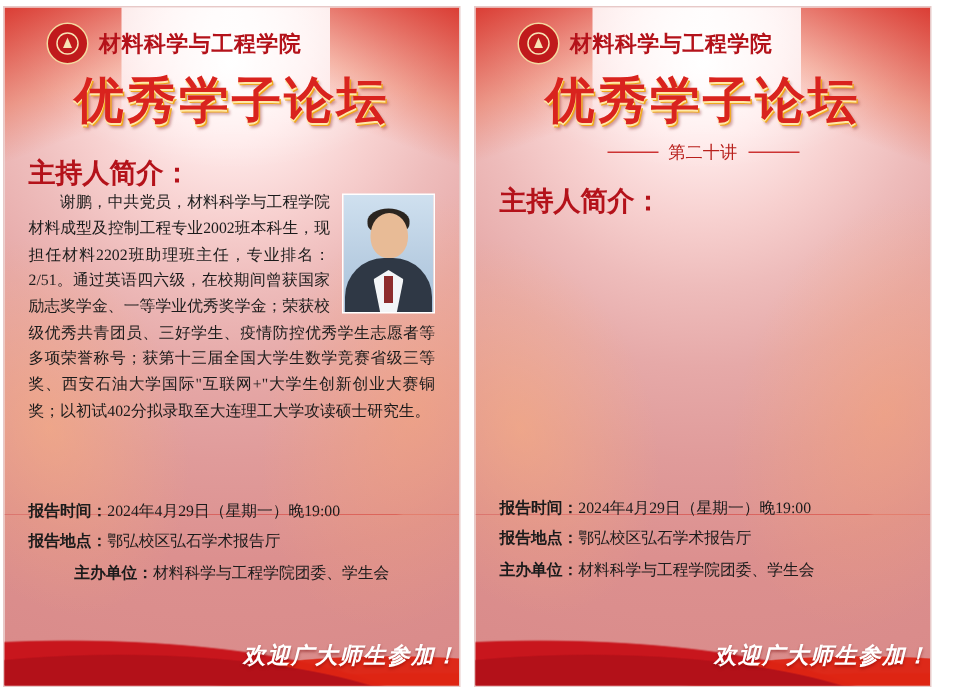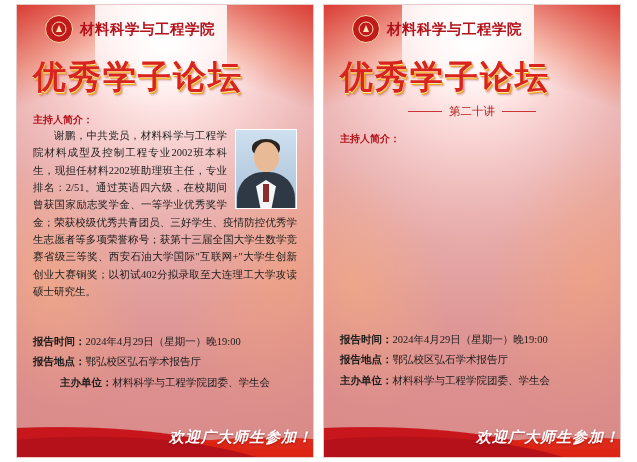--- a/index.html
+++ b/index.html
@@ -12,21 +12,21 @@
     height: 462px;
     font-family: "Liberation Sans", sans-serif;
     overflow: hidden;
   }
   .stage {
     position: relative;
     width: 637px;
     height: 370px;
     display: flex;
     gap: 9px;
-    padding: 4px 16px;
+    padding: 4px 2px;
     box-sizing: border-box;
     background: #ffffff;
     border-radius: 30px;
   }
   .poster {
     position: relative;
     width: 305px;
     height: 454px;
     box-sizing: border-box;
     overflow: hidden;
@@ -116,21 +116,22 @@
     flex: none;
   }
   .college {
     font-size: 14.5px;
     font-weight: bold;
     color: #b4121a;
     letter-spacing: .5px;
     font-family: "Liberation Serif", serif;
   }
   .title {
-    margin-top: 12px;
+    margin-top: 2px;
+    text-align: center;
     font-size: 33px;
     font-weight: bold;
     letter-spacing: 2px;
     font-family: "Liberation Serif", serif;
     color: #d9231e;
     text-shadow:
       0 1px 0 #ffe9a8,
       1px 2px 0 #f0a81e,
       2px 3px 2px rgba(120,10,10,.35);
   }
@@ -146,21 +147,21 @@
     height: 1px;
     background: #c33;
   }
   .session {
     font-size: 11.5px;
     color: #b8201c;
     font-family: "Liberation Serif", serif;
   }
   .speaker-label {
     margin-top: 13px;
-    font-size: 10px;
+    font-size: 18px;
     font-weight: bold;
     color: #b4121a;
     font-family: "Liberation Serif", serif;
   }
   .bio-block {
     position: relative;
   }
   .portrait {
     float: right;
     width: 62px;

